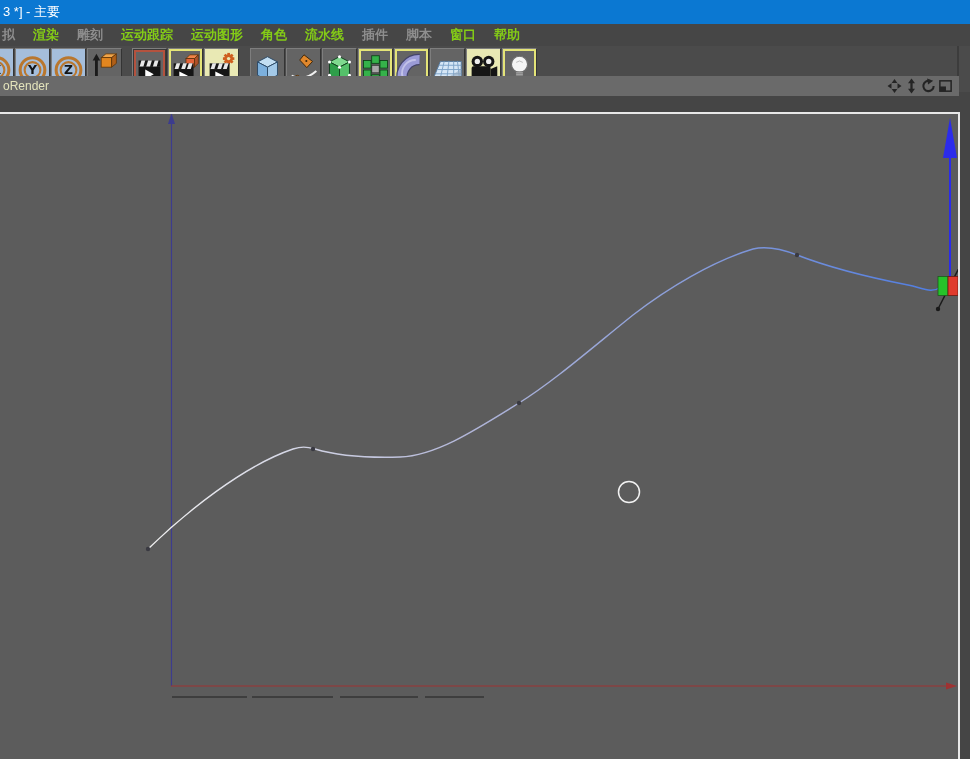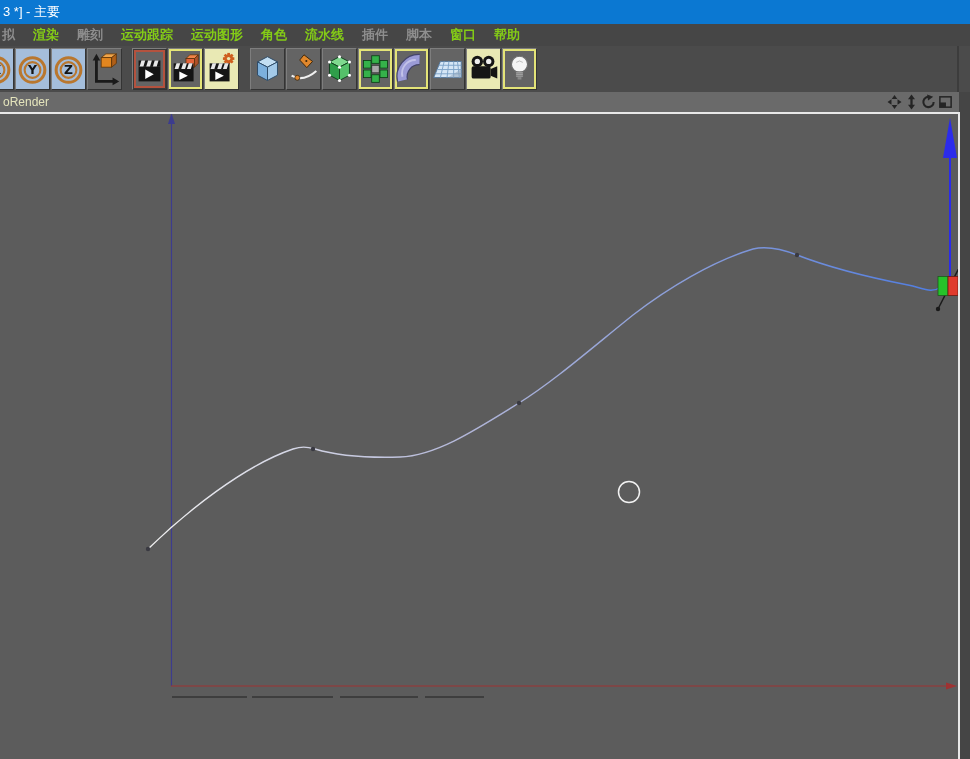--- a/index.html
+++ b/index.html
@@ -27,21 +27,21 @@
            border-top:1px solid #7e7e7e; border-left:1px solid #7e7e7e;
            border-right:1px solid #343434; border-bottom:1px solid #343434; }
   .tcell svg { position:absolute; left:0; top:2px; width:33px; height:38px; }
   .hl-blue   { background:#a5bedb; }
   .hl-yellowbg { background:#e9e9b4; }
   .hl-yellowborder { box-shadow: inset 0 0 0 2px #e4e478; }
   .hl-redborder { box-shadow: inset 0 0 0 1px #3a3a3a, inset 0 0 0 3px #b4523e; }
   .toolbar-divider { position:absolute; left:957px; top:0; width:2px; height:46px; background:#3c3c3c; }
 
   
-  .vp-header { position:absolute; left:0; top:92px; width:959px; height:20px;
+  .vp-header { position:absolute; left:0; top:76px; width:959px; height:20px;
                background:#6a6a6a; }
   .vp-title { position:absolute; left:3px; top:0; font-size:12px; line-height:20px; color:#e4e4bc; }
   .vp-nav { position:absolute; right:4px; top:2px; width:68px; height:16px; display:flex; gap:2px; }
   .vp-nav svg { width:15px; height:16px; cursor:pointer; }
 
   
   .vp-border-top   { position:absolute; left:0;  top:112px; width:960px; height:2px; background:#e8e8e8; }
   .vp-border-right { position:absolute; left:958px; top:112px; width:2px; height:647px; background:#e8e8e8; }
   .right-gutter    { position:absolute; left:960px; top:92px; width:10px; height:667px; background:#454545; }
 

